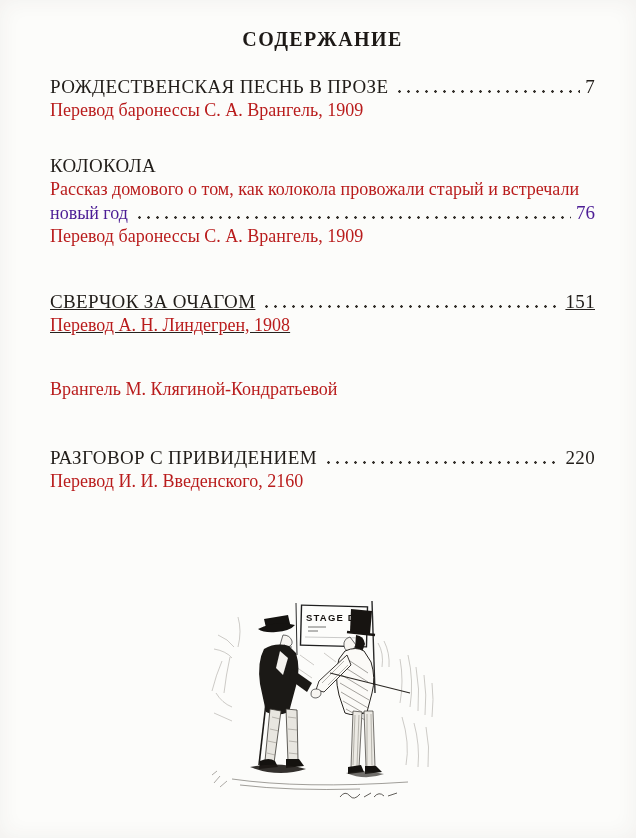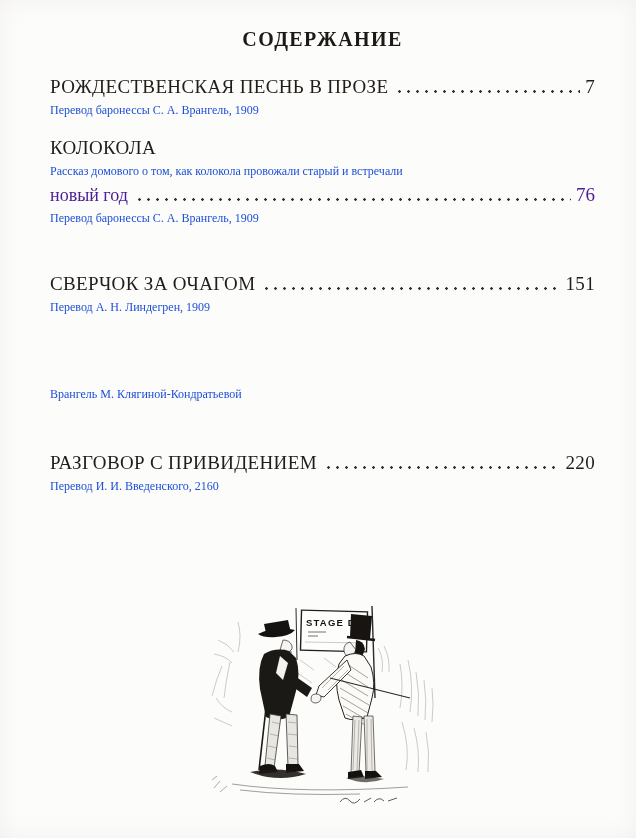--- a/index.html
+++ b/index.html
@@ -18,45 +18,45 @@
   }
   h1.heading {
     margin: 0 0 22px 0;
     text-align: center;
     font-size: 20px; line-height: 26px;
     font-weight: 700;
     letter-spacing: 1.4px;
     color: #1d1916;
   }
   .entry { }
-  .entry.e0 { margin-bottom: 13px; }
+  .entry.e0 { margin-bottom: 31px; }
   .entry.e1 { margin-bottom: 41px; }
-  .entry.e2 { margin-bottom: 64px; }
+  .entry.e2 { margin-bottom: 41px; text-decoration: underline; }
   .entry.e3 { margin-bottom: 36px; }
   .entry.e4 { margin-bottom: 0; margin-top: 44px; }
   .title-row {
     display: flex; align-items: baseline;
     font-size: 19px; line-height: 25px;
     letter-spacing: 0.35px;
     color: #211d19;
   }
   .title-row .t { white-space: nowrap; }
   .leader {
     flex: 1 1 auto; min-width: 18px;
     height: 3px; align-self: baseline;
     margin: 0 5px 0 7px;
     background-image: radial-gradient(circle, #35312c 1.15px, rgba(0,0,0,0) 1.5px);
     background-size: 9px 3px;
     background-repeat: repeat-x;
     background-position: left bottom;
   }
   .pg { font-size: 19px; white-space: nowrap; }
   .desc, .tr {
-    font-size: 12px; line-height: 23px;
-    color: #1d4ed8;
+    font-size: 18px; line-height: 23px;
+    color: #b91c1c;
   }
   .desc-row {
     display: flex; align-items: baseline;
     font-size: 18px; line-height: 23px;
     color: #4c1d95;
   }
   .illustration-wrap {
     margin-top: 104px;
     display: flex; justify-content: center;
   }
@@ -91,21 +91,21 @@
       </div>
       <div class="tr">Перевод баронессы С. А. Врангель, 1909</div>
     </div>
 
     <div class="entry e2">
       <div class="title-row">
         <span class="t">СВЕРЧОК ЗА ОЧАГОМ</span>
         <span class="leader"></span>
         <span class="pg">151</span>
       </div>
-      <div class="tr">Перевод А. Н. Линдегрен, 1909</div>
+      <div class="tr">Перевод А. Н. Линдегрен, 1908</div>
     </div>
 
     <div class="entry e3">
       <div class="tr">Врангель М. Клягиной-Кондратьевой</div>
     </div>
 
     <div class="entry e4">
       <div class="title-row">
         <span class="t">РАЗГОВОР С ПРИВИДЕНИЕМ</span>
         <span class="leader"></span>

